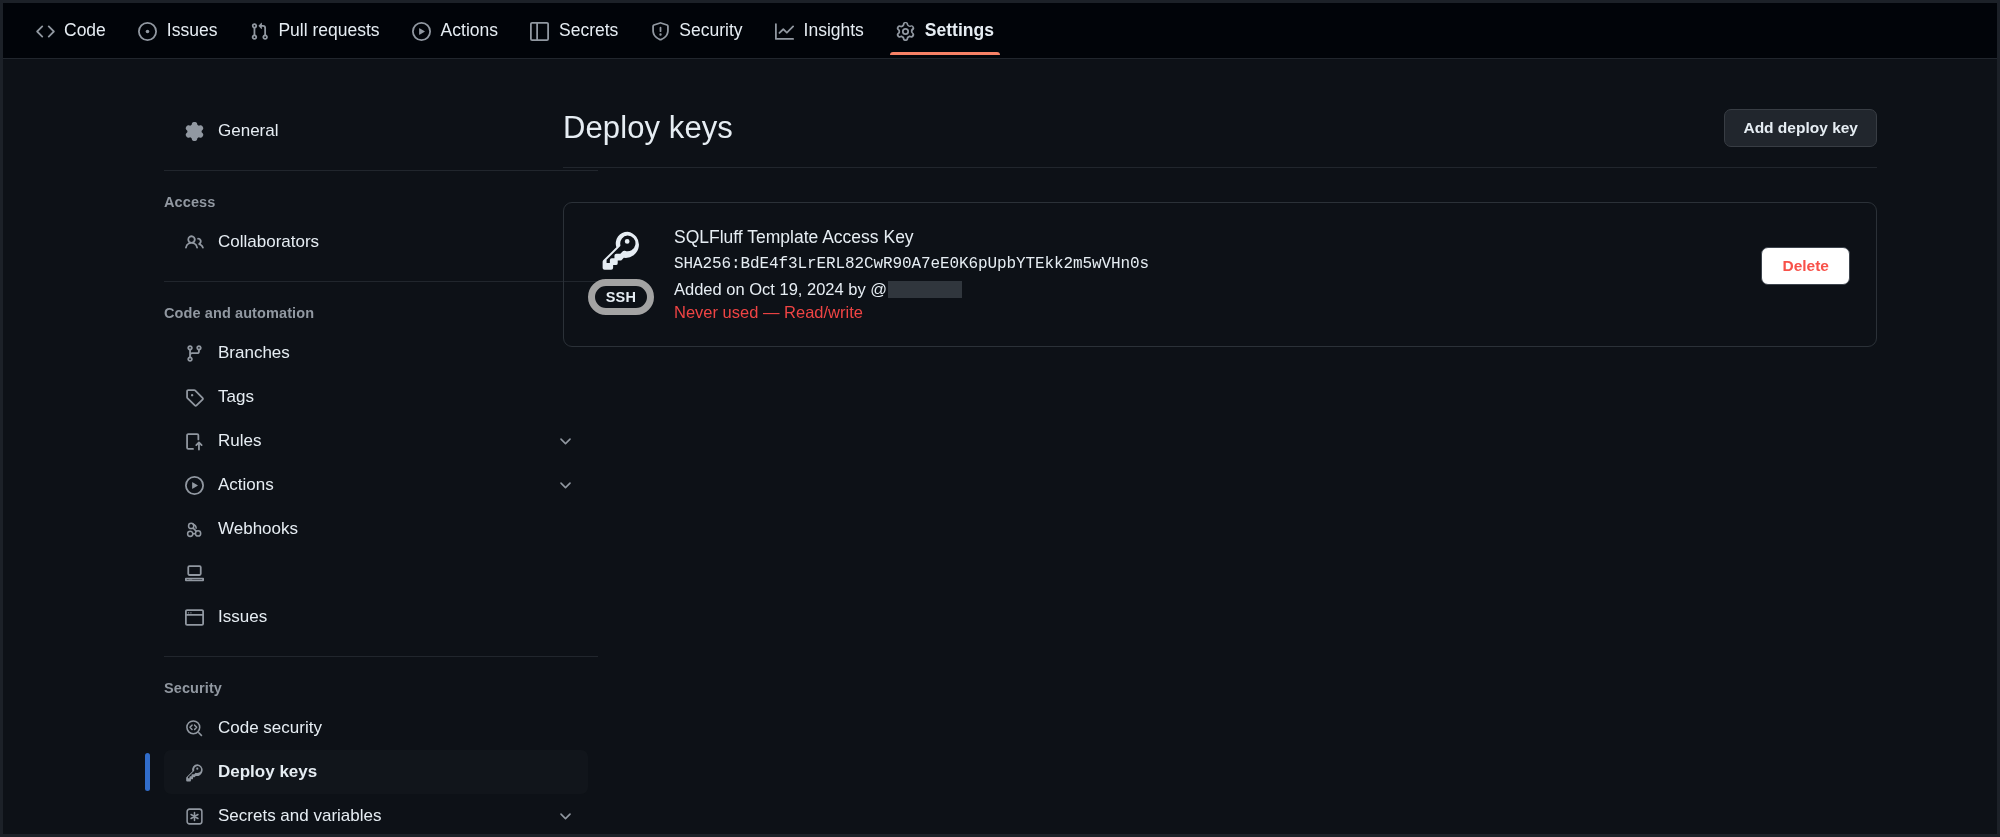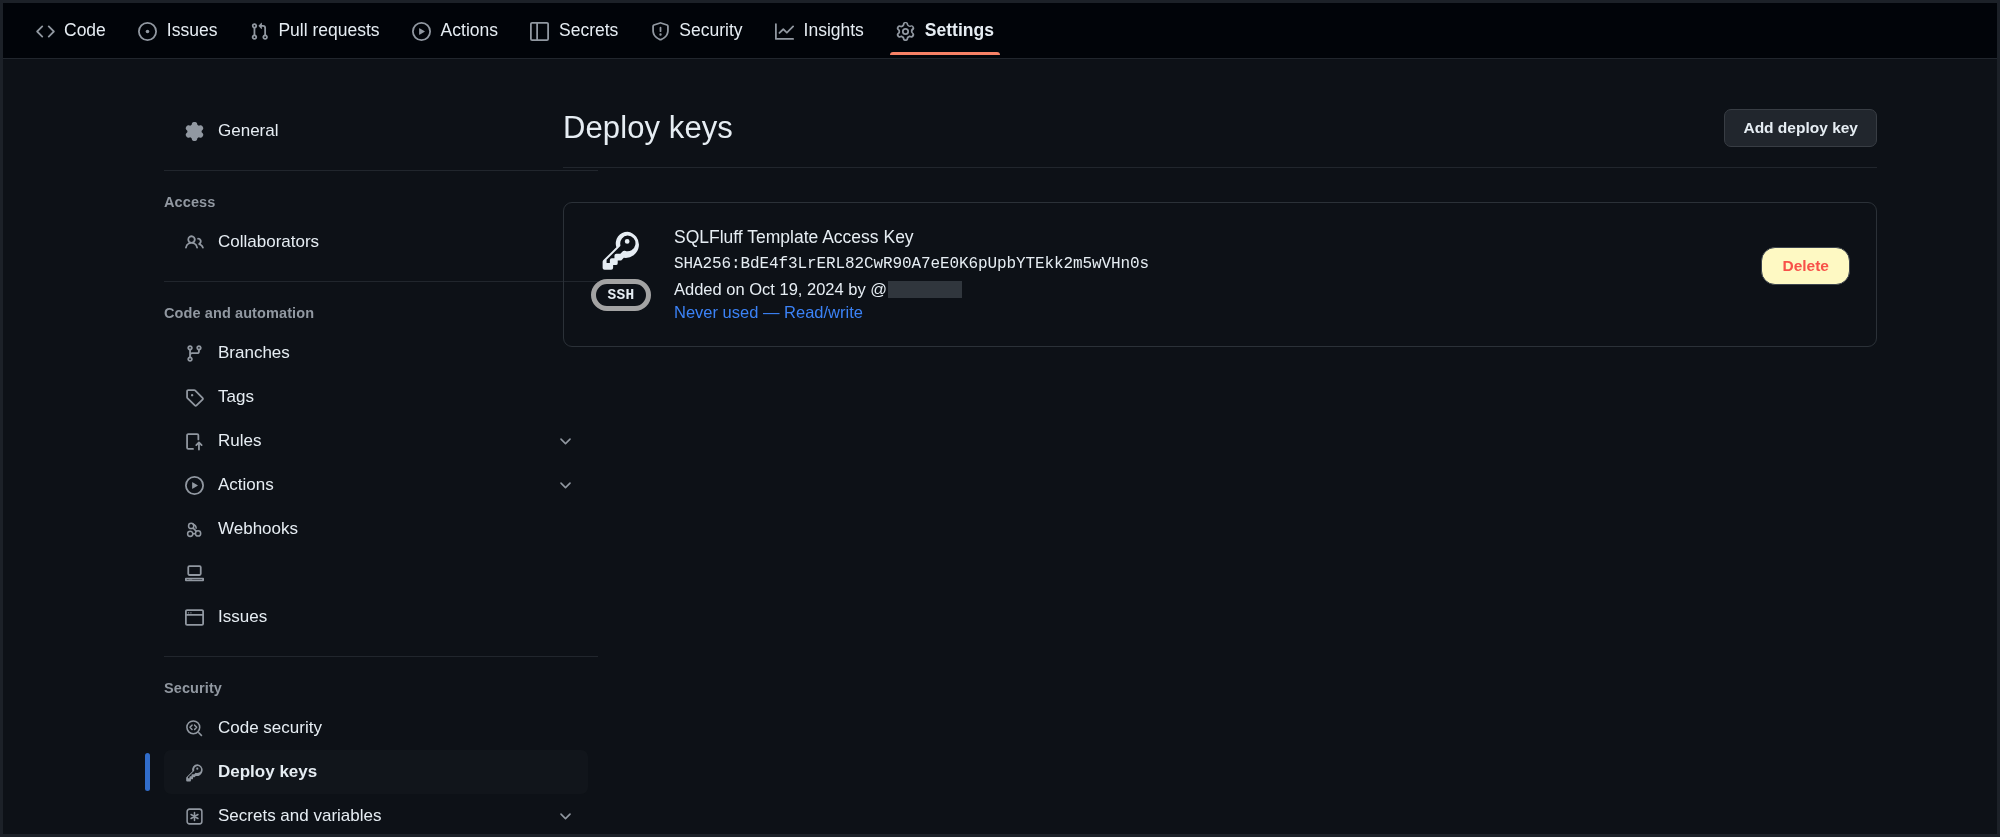--- a/index.html
+++ b/index.html
@@ -131,57 +131,56 @@
     width: 62px;
     flex: none;
     display: flex;
     flex-direction: column;
     align-items: center;
     gap: 8px;
     padding-top: 4px;
   }
   .key-glyph { color: #e6edf3; display: flex; }
   .ssh-pill {
-    border: 5px solid #a3a3a3;
+    border: 7px solid #a3a3a3;
     border-radius: 999px;
     color: #e6edf3;
     font-size: 14.5px;
     font-weight: bold;
     padding: 3px 11px;
     letter-spacing: .3px;
-    font-family: Liberation Mono, monospace;
   }
   .key-info { flex: 1; padding-top: 2px; }
   .key-name { font-size: 17.5px; font-weight: normal; color: #e6edf3; margin-bottom: 7px; }
   .key-fingerprint {
     font-family: "Liberation Mono", monospace;
     font-size: 16px;
     color: #e6edf3;
     margin-bottom: 7px;
     letter-spacing: -.1px;
   }
   .key-meta { font-size: 16.5px; color: #e6edf3; margin-bottom: 4px; display: flex; align-items: center; }
   .redacted {
     display: inline-block;
     width: 74px; height: 17px;
     background: #30363d;
     margin-left: 1px;
     vertical-align: middle;
   }
-  .key-status { font-size: 16.5px; color: #3b82f6; }
+  .key-status { font-size: 16.5px; color: #ef4444; }
   .delete-wrap { padding-top: 22px; }
   .btn-delete {
-    background: #fef9c3;
+    background: #ffffff;
     border: 1px solid #3d444d;
     color: #f85149;
     font-size: 15.5px;
     font-weight: bold;
     font-family: "Liberation Sans", sans-serif;
     padding: 9px 20px;
-    border-radius: 14px;
+    border-radius: 7px;
     cursor: pointer;
   }
 </style>
 </head>
 <body>
 
 <div id="app">
 
   <nav class="repo-nav">
 

